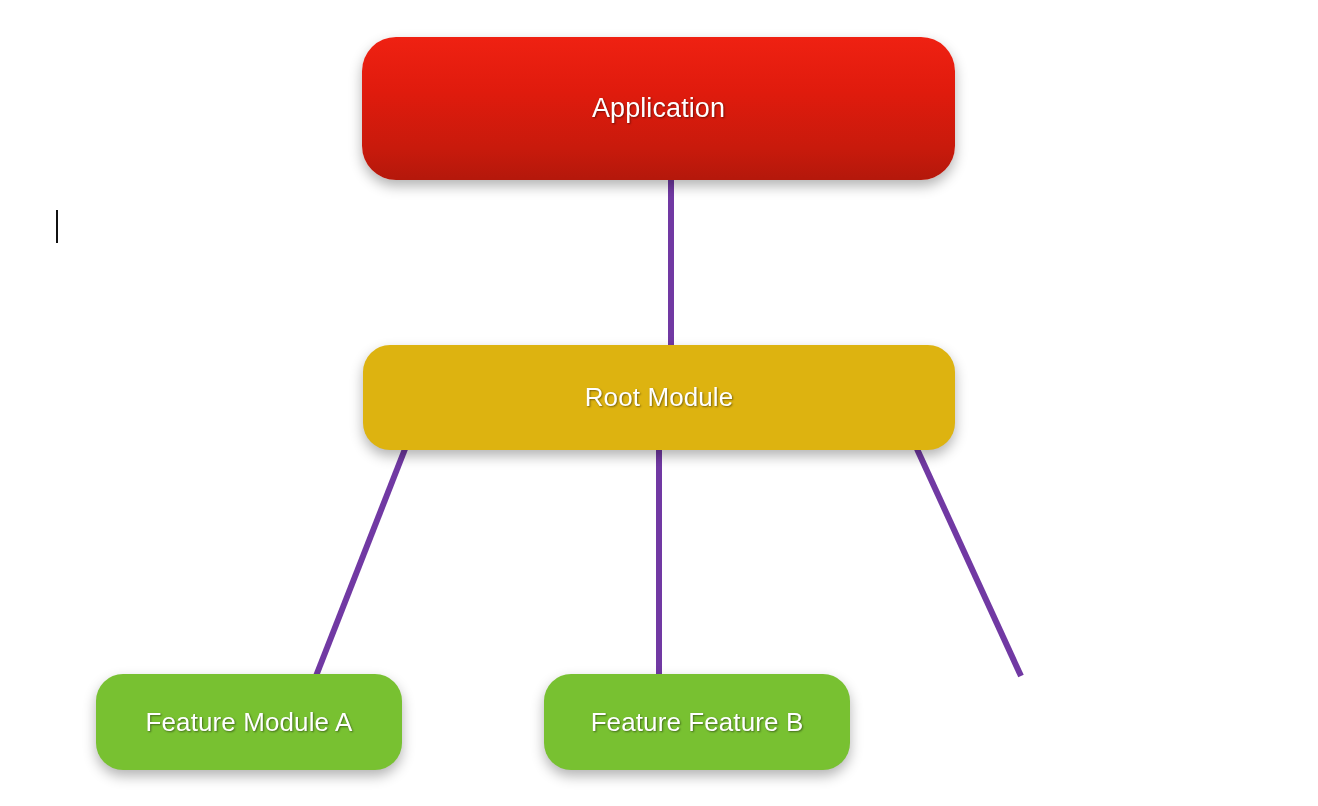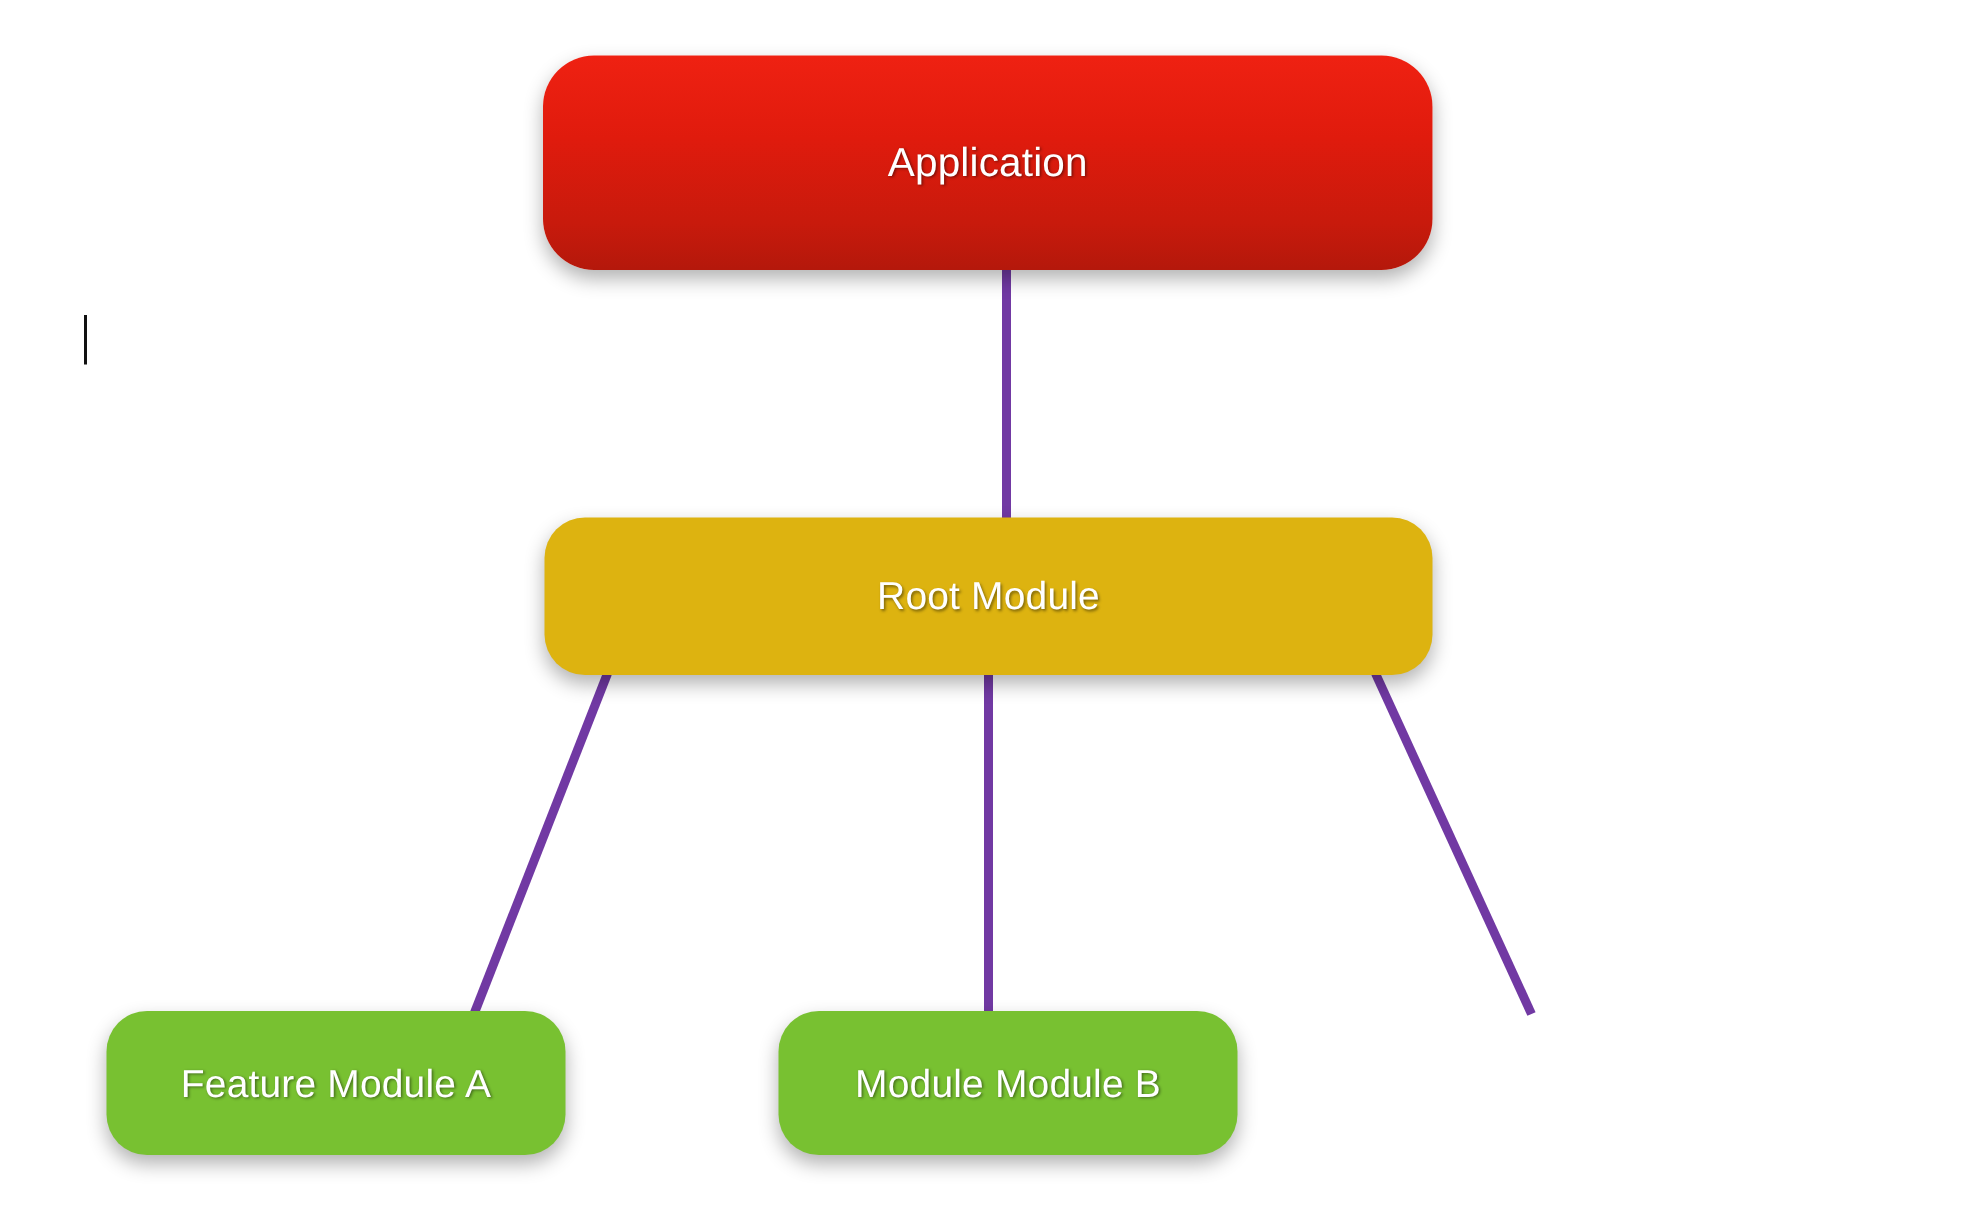--- a/index.html
+++ b/index.html
@@ -67,20 +67,21 @@
   }
   #node-root-module .node-label { font-size: 26px; }
 
   
   .feature-node {
     top: 674px;
     width: 306px;
     height: 96px;
     border-radius: 27px;
     box-shadow: 0 6px 13px rgba(0,0,0,0.30);
+    margin-left: 25px;
   }
   .feature-node .node-label { font-size: 26px; }
   #node-feature-a { left: 71px;  background: #78c131; }
   #node-feature-b { left: 519px; background: #78c131; }
   #node-feature-c { left: 969px; background: #7caf3e; }
 
   
   #text-caret {
     position: absolute;
     left: 56px;
@@ -109,19 +110,19 @@
 
   <div class="node" id="node-application">
     <span class="node-label">Application</span>
   </div>
 
   <div class="node feature-node" id="node-feature-a">
     <span class="node-label">Feature Module A</span>
   </div>
 
   <div class="node feature-node" id="node-feature-b">
-    <span class="node-label">Module Module B</span>
+    <span class="node-label">Feature Feature B</span>
   </div>
 
 
   <div id="text-caret"></div>
 
 </div>
 
 </body></html>

